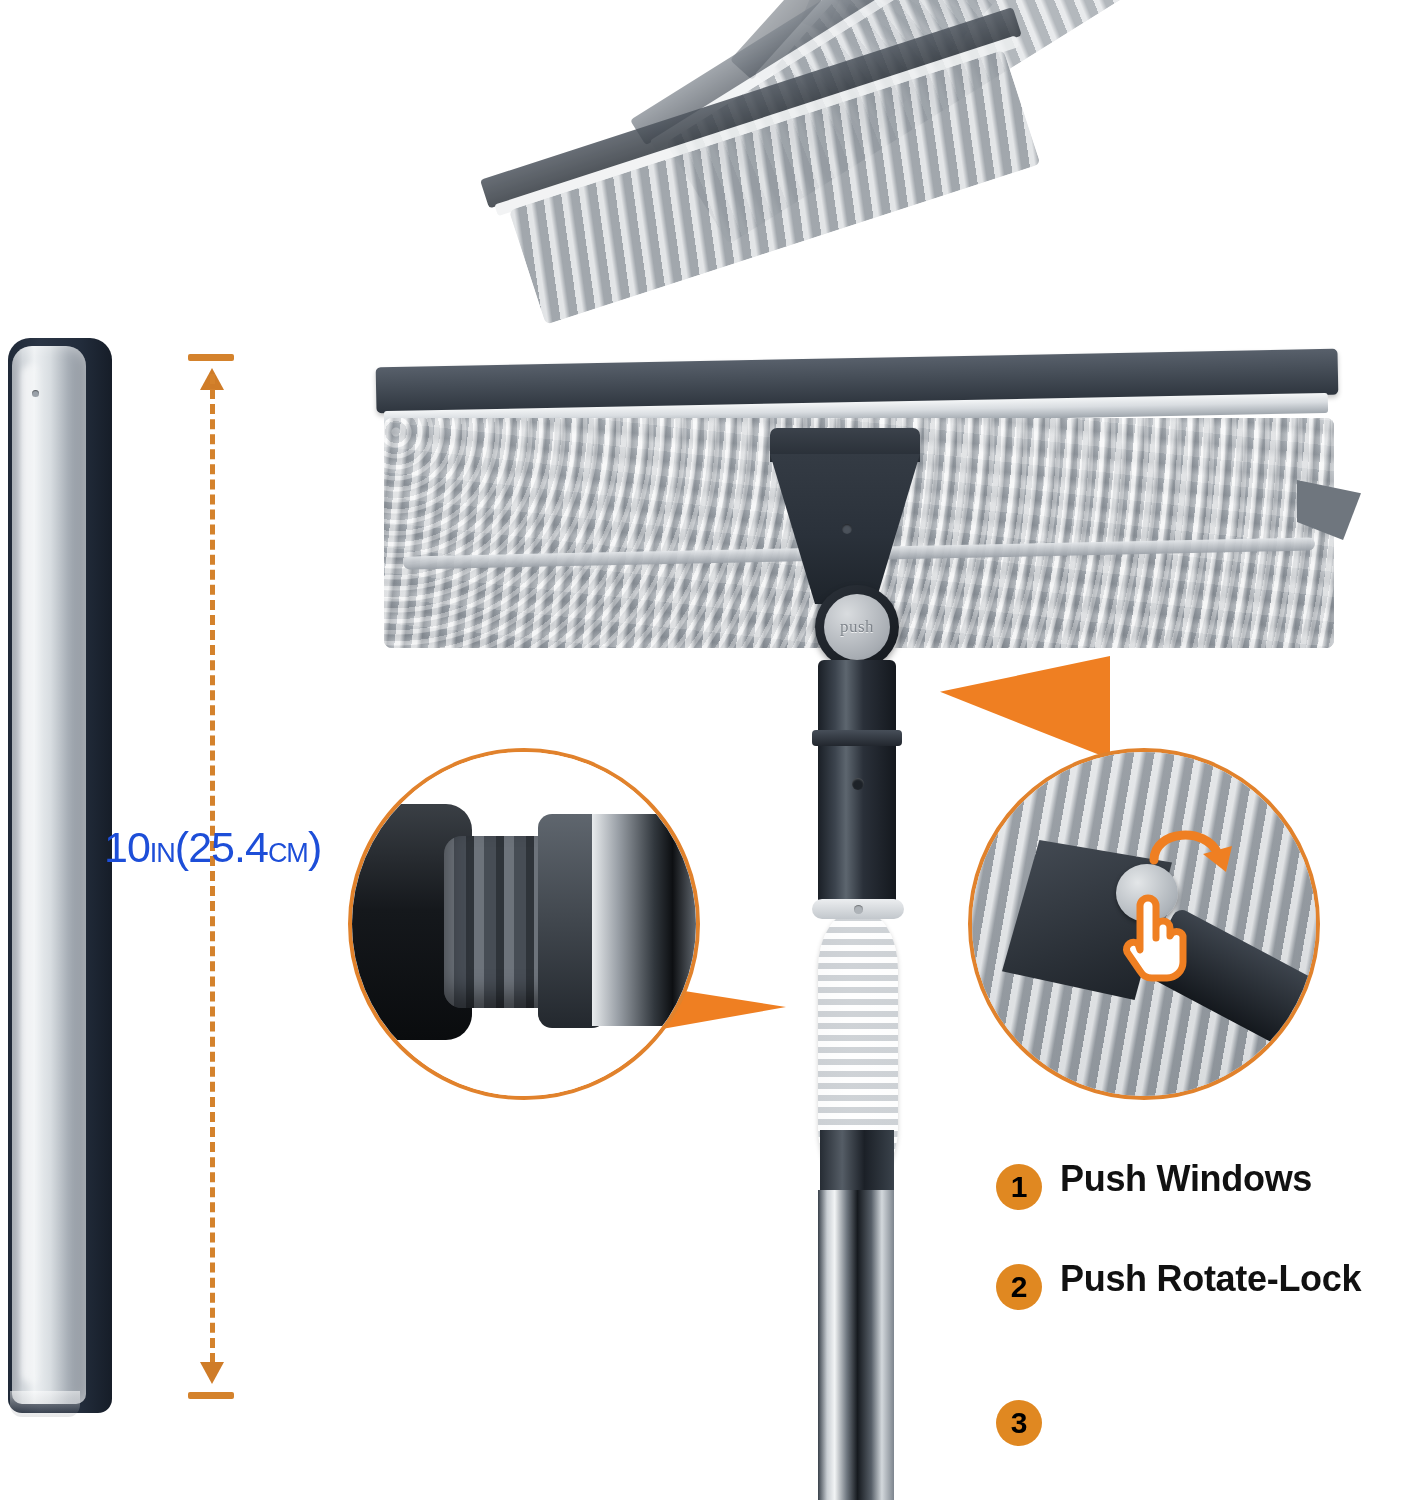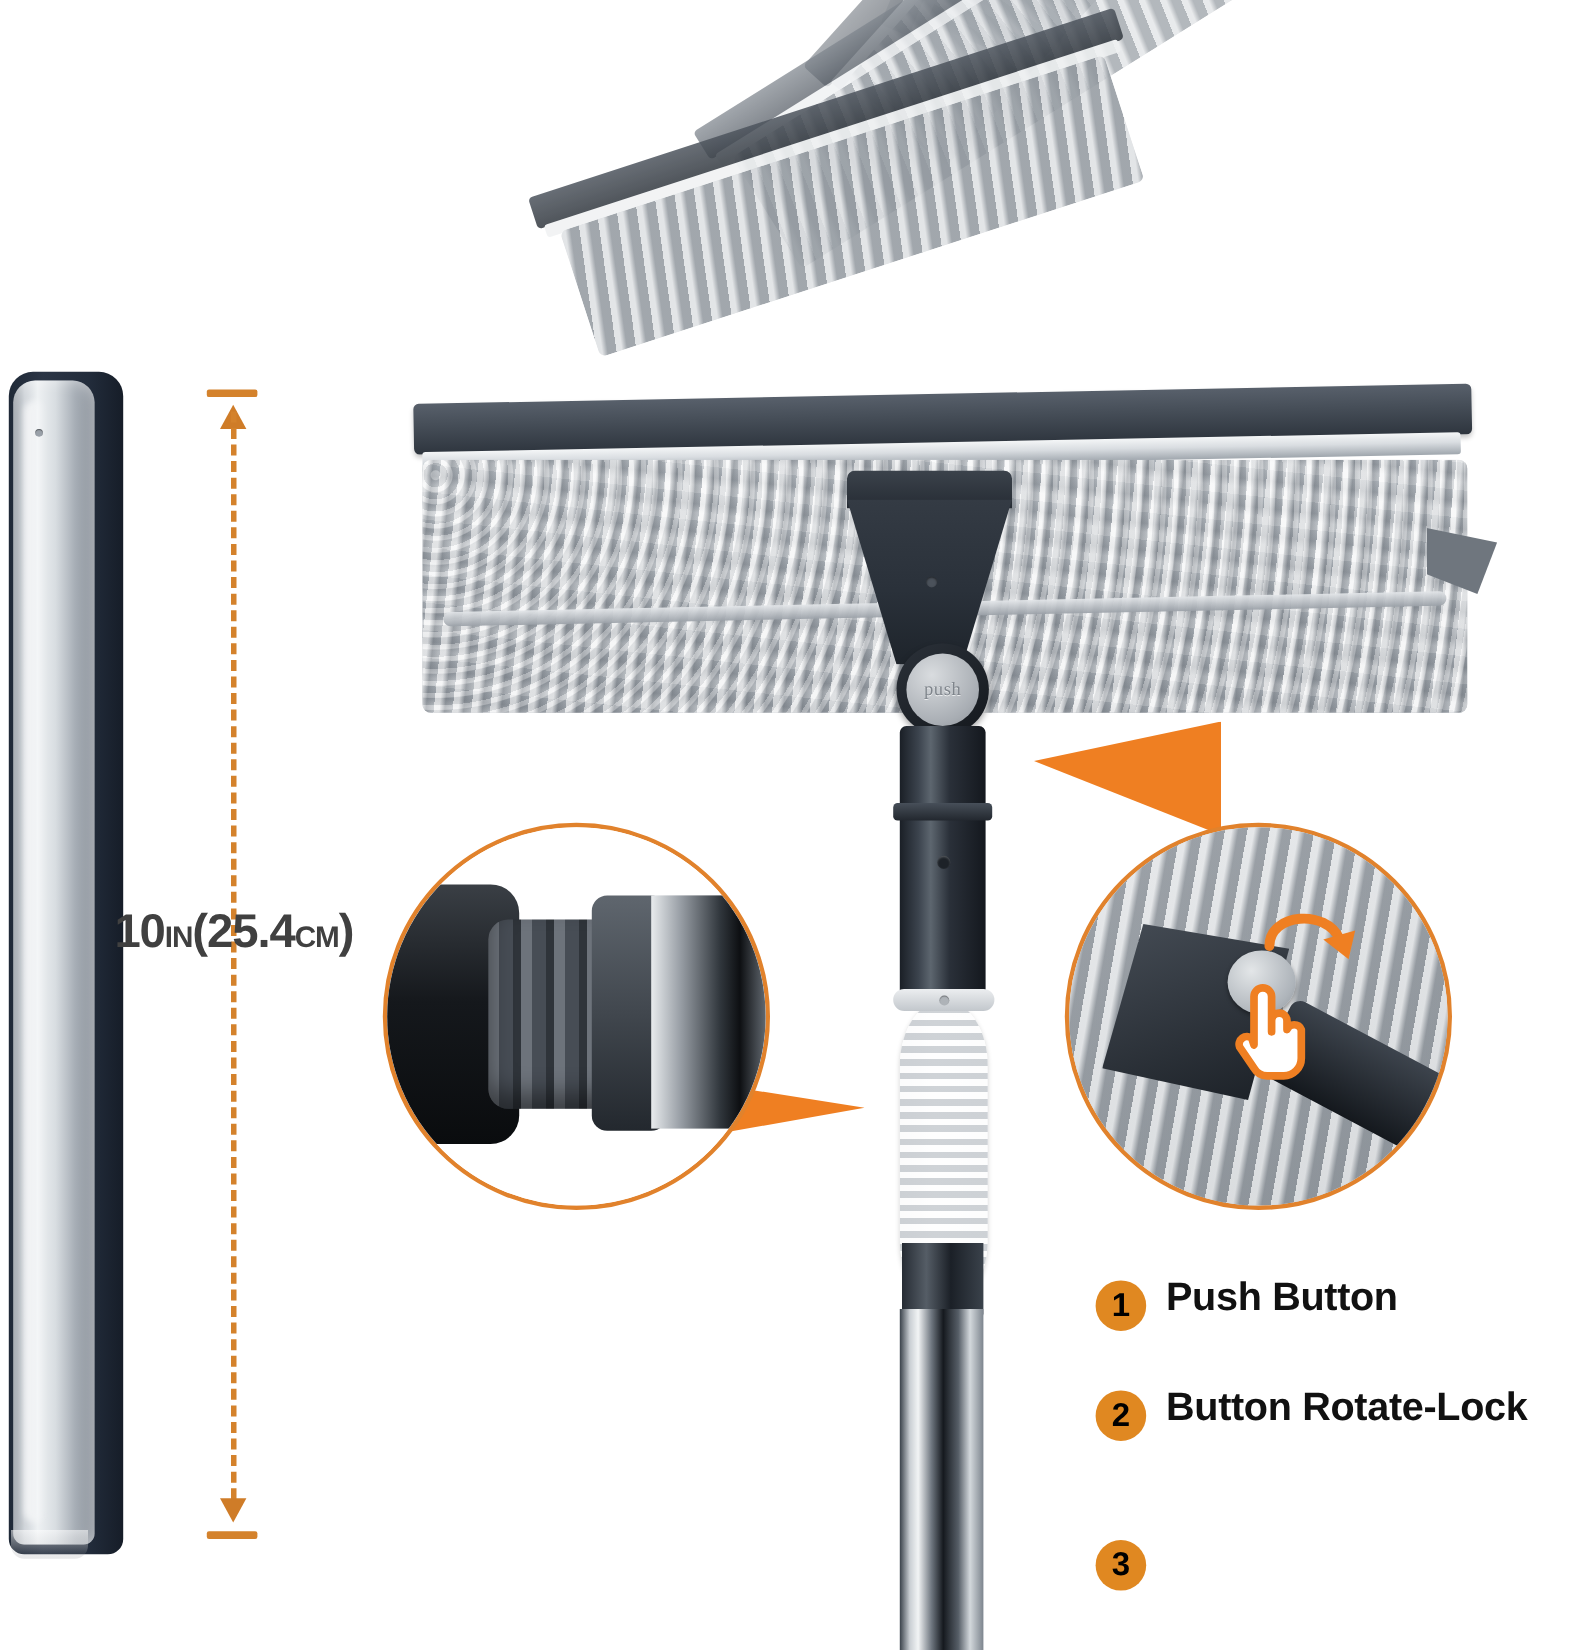--- a/index.html
+++ b/index.html
@@ -50,21 +50,21 @@
     position:absolute;left:16px;width:46px;height:7px;background:#d4822c;border-radius:2px;
   }
   .dim-cap.top{top:14px;}
   .dim-cap.bot{top:1052px;}
   .dim-arrow{position:absolute;left:28px;width:0;height:0;}
   .dim-arrow.up{top:28px;border-left:12px solid transparent;border-right:12px solid transparent;border-bottom:22px solid #cf7c28;}
   .dim-arrow.down{top:1022px;border-left:12px solid transparent;border-right:12px solid transparent;border-top:22px solid #cf7c28;}
 
   #dim-label{
     position:absolute;left:104px;top:823px;
-    font-size:43px;font-weight:bold;color:#404040;letter-spacing:-1px;white-space:nowrap;
+    font-size:43px;font-weight:normal;color:#1d4ed8;letter-spacing:-1px;white-space:nowrap;
   }
   #dim-label .unit{font-size:27px;}
 
   
   .fan{position:absolute;transform-origin:50% 100%;}
   .fan .bar{
     position:absolute;left:0;top:0;width:560px;height:30px;border-radius:4px;
   }
   .fan .lip{
     position:absolute;left:6px;top:28px;width:548px;height:12px;border-radius:3px;
@@ -385,24 +385,24 @@
       <polygon points="78,52 55,34 84,26" fill="#ef7f22"></polygon>
     </svg>
     <svg class="hand-icon" viewBox="0 0 74 100">
       <path d="M22,62 L22,18 a8,8 0 0 1 16,0 L38,50 L38,40 a7,7 0 0 1 14,0 L52,48 a7,7 0 0 1 13,0 L65,74 a16,16 0 0 1 -16,16 L34,90 a14,14 0 0 1 -12,-7 L9,64 a7,7 0 0 1 11,-8 Z" fill="#ffffff" stroke="#ef7f22" stroke-width="7" stroke-linejoin="round"></path>
     </svg>
   </div>
 
   <div id="features">
     <div class="feature" id="feature-1">
       <div class="badge">1</div>
-      <div class="feature-label">Push Button</div>
+      <div class="feature-label">Push Windows</div>
     </div>
     <div class="feature" id="feature-2">
       <div class="badge">2</div>
-      <div class="feature-label">Button Rotate-Lock</div>
+      <div class="feature-label">Push Rotate-Lock</div>
     </div>
     <div class="feature" id="feature-3">
       <div class="badge">3</div>
     </div>
   </div>
 
 </div>
 
 </body></html>

